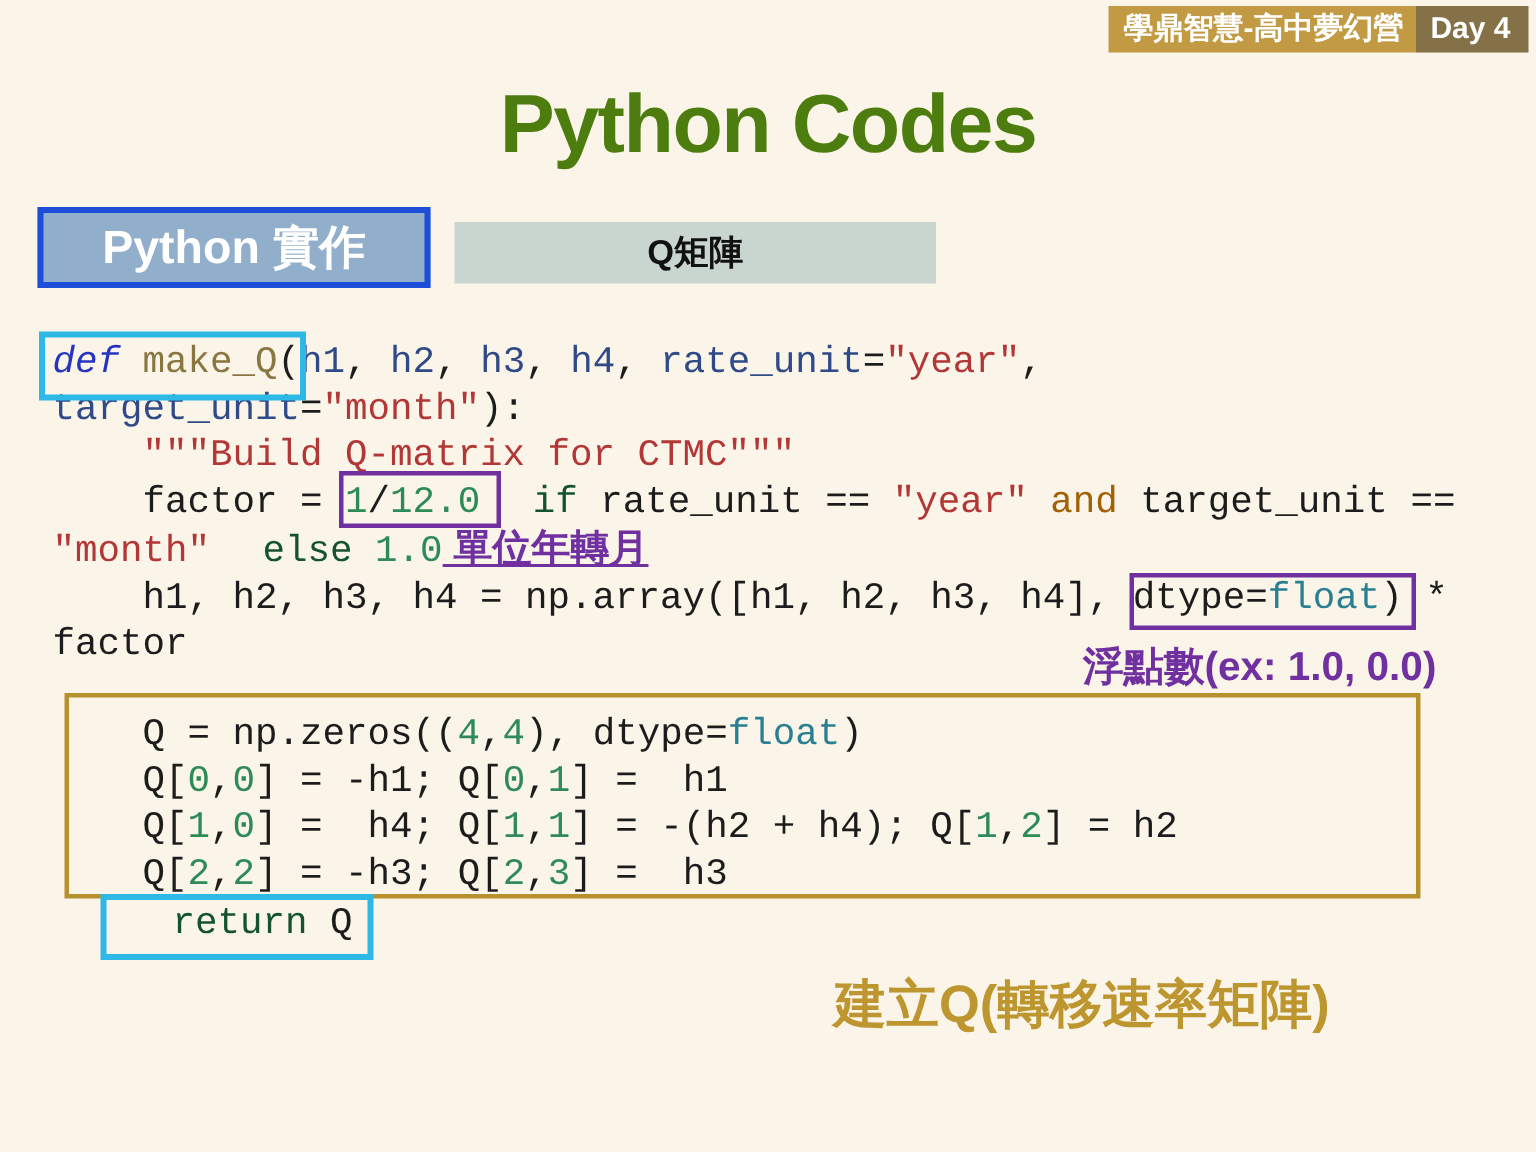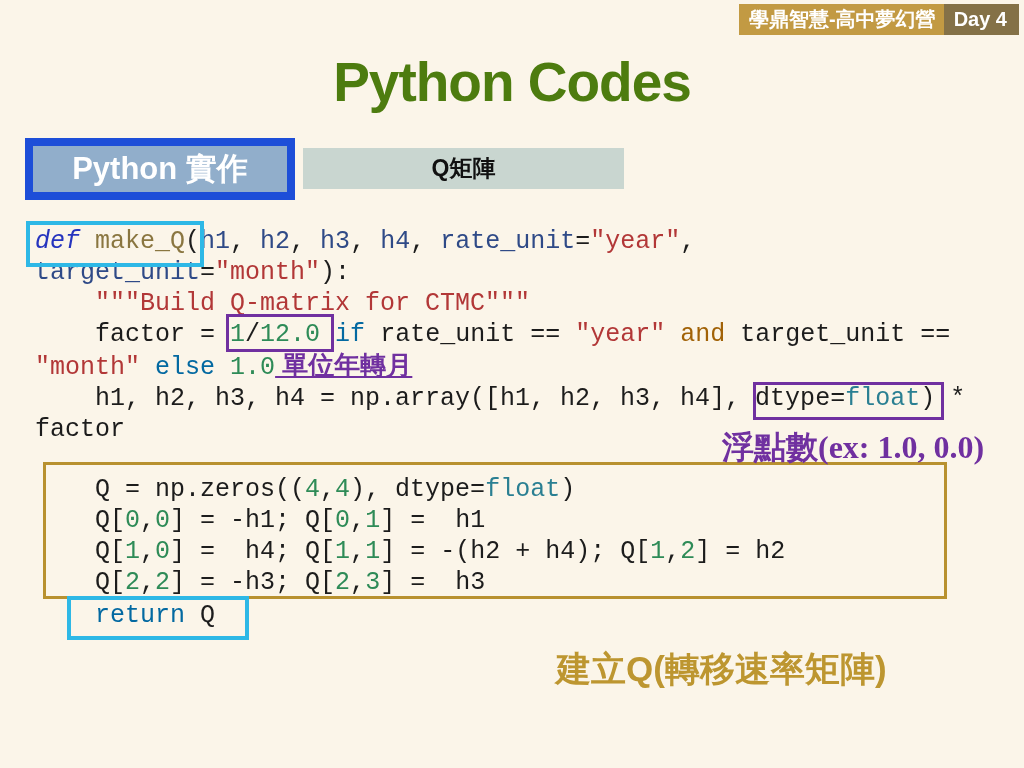--- a/index.html
+++ b/index.html
@@ -10,50 +10,50 @@
   }
   
   .badge{position:absolute;top:4px;right:5px;display:flex;color:#ffffff;font-weight:bold;font-size:20px;line-height:28px;}
   .badge-left{background:#C29A43;padding:1px 8px 2px 10px;}
   .badge-right{background:#847147;padding:1px 12px 2px 10px;}
   
   .title{position:absolute;top:50px;left:0;width:100%;text-align:center;
     font-size:55px;font-weight:bold;color:#4d7c0f;letter-spacing:-1px;}
   
   .python-box{position:absolute;left:25px;top:138px;width:254px;height:46px;
-    background:#91AECB;border:8px solid #1d4ed8;color:#ffffff;
+    background:#91AECB;border:4px solid #1d4ed8;color:#ffffff;
     font-size:31px;font-weight:bold;display:flex;align-items:center;justify-content:center;}
   .qmatrix-box{position:absolute;left:303px;top:148px;width:321px;height:41px;
     background:#C9D6D0;color:#111111;font-size:23px;font-weight:bold;
     display:flex;align-items:center;justify-content:center;}
   
   .code{position:absolute;left:35px;font-family:"Liberation Mono","DejaVu Sans Mono",monospace;
     font-size:25px;line-height:31px;white-space:pre;color:#1c1c1c;}
   .code-b1{top:226px;}
   .code-b2{top:474px;}
   .code-b3{top:600px;}
   .tk-k{color:#2634BE;font-style:italic;}   
   .tk-a{color:#a16207;}   
-  .tk-c{color:#0369a1;}   
+  .tk-c{color:#14532d;margin-left:20px;}   
   .tk-f{color:#8A7640;}   
   .tk-p{color:#2F4A87;}   
   .tk-s{color:#B23737;}   
   .tk-n{color:#2E8B57;}   
   .tk-t{color:#2A7F92;}   
   .tk-pl{color:#1c1c1c;}
   .tk-anno{color:#7030A0;font-family:"Liberation Sans",sans-serif;font-weight:bold;font-size:26px;text-decoration:underline;}
   
   .hl{position:absolute;pointer-events:none;background:transparent;}
   .hl-def{left:26px;top:221px;width:170px;height:38px;border:4px solid #2EB8E6;}
   .hl-frac{left:226px;top:314px;width:102px;height:32px;border:3px solid #7030A0;}
   .hl-dtype{left:753px;top:382px;width:185px;height:32px;border:3px solid #7030A0;}
   .hl-qblock{left:43px;top:462px;width:898px;height:131px;border:3px solid #B8912F;}
   .hl-return{left:67px;top:596px;width:174px;height:36px;border:4px solid #2EB8E6;}
   
-  .float-note{position:absolute;left:722px;top:426px;font-size:32px;font-weight:bold;color:#7030A0;font-family:Liberation Serif, serif;}
+  .float-note{position:absolute;left:722px;top:426px;font-size:27px;font-weight:bold;color:#7030A0;}
   .build-note{position:absolute;left:556px;top:646px;font-size:35px;font-weight:bold;color:#BD9630;}
 </style>
 </head>
 <body>
 
 <div id="slide">
 
   <div class="badge">
     <span class="badge-left">學鼎智慧-高中夢幻營</span>
     <span class="badge-right">Day 4</span>

